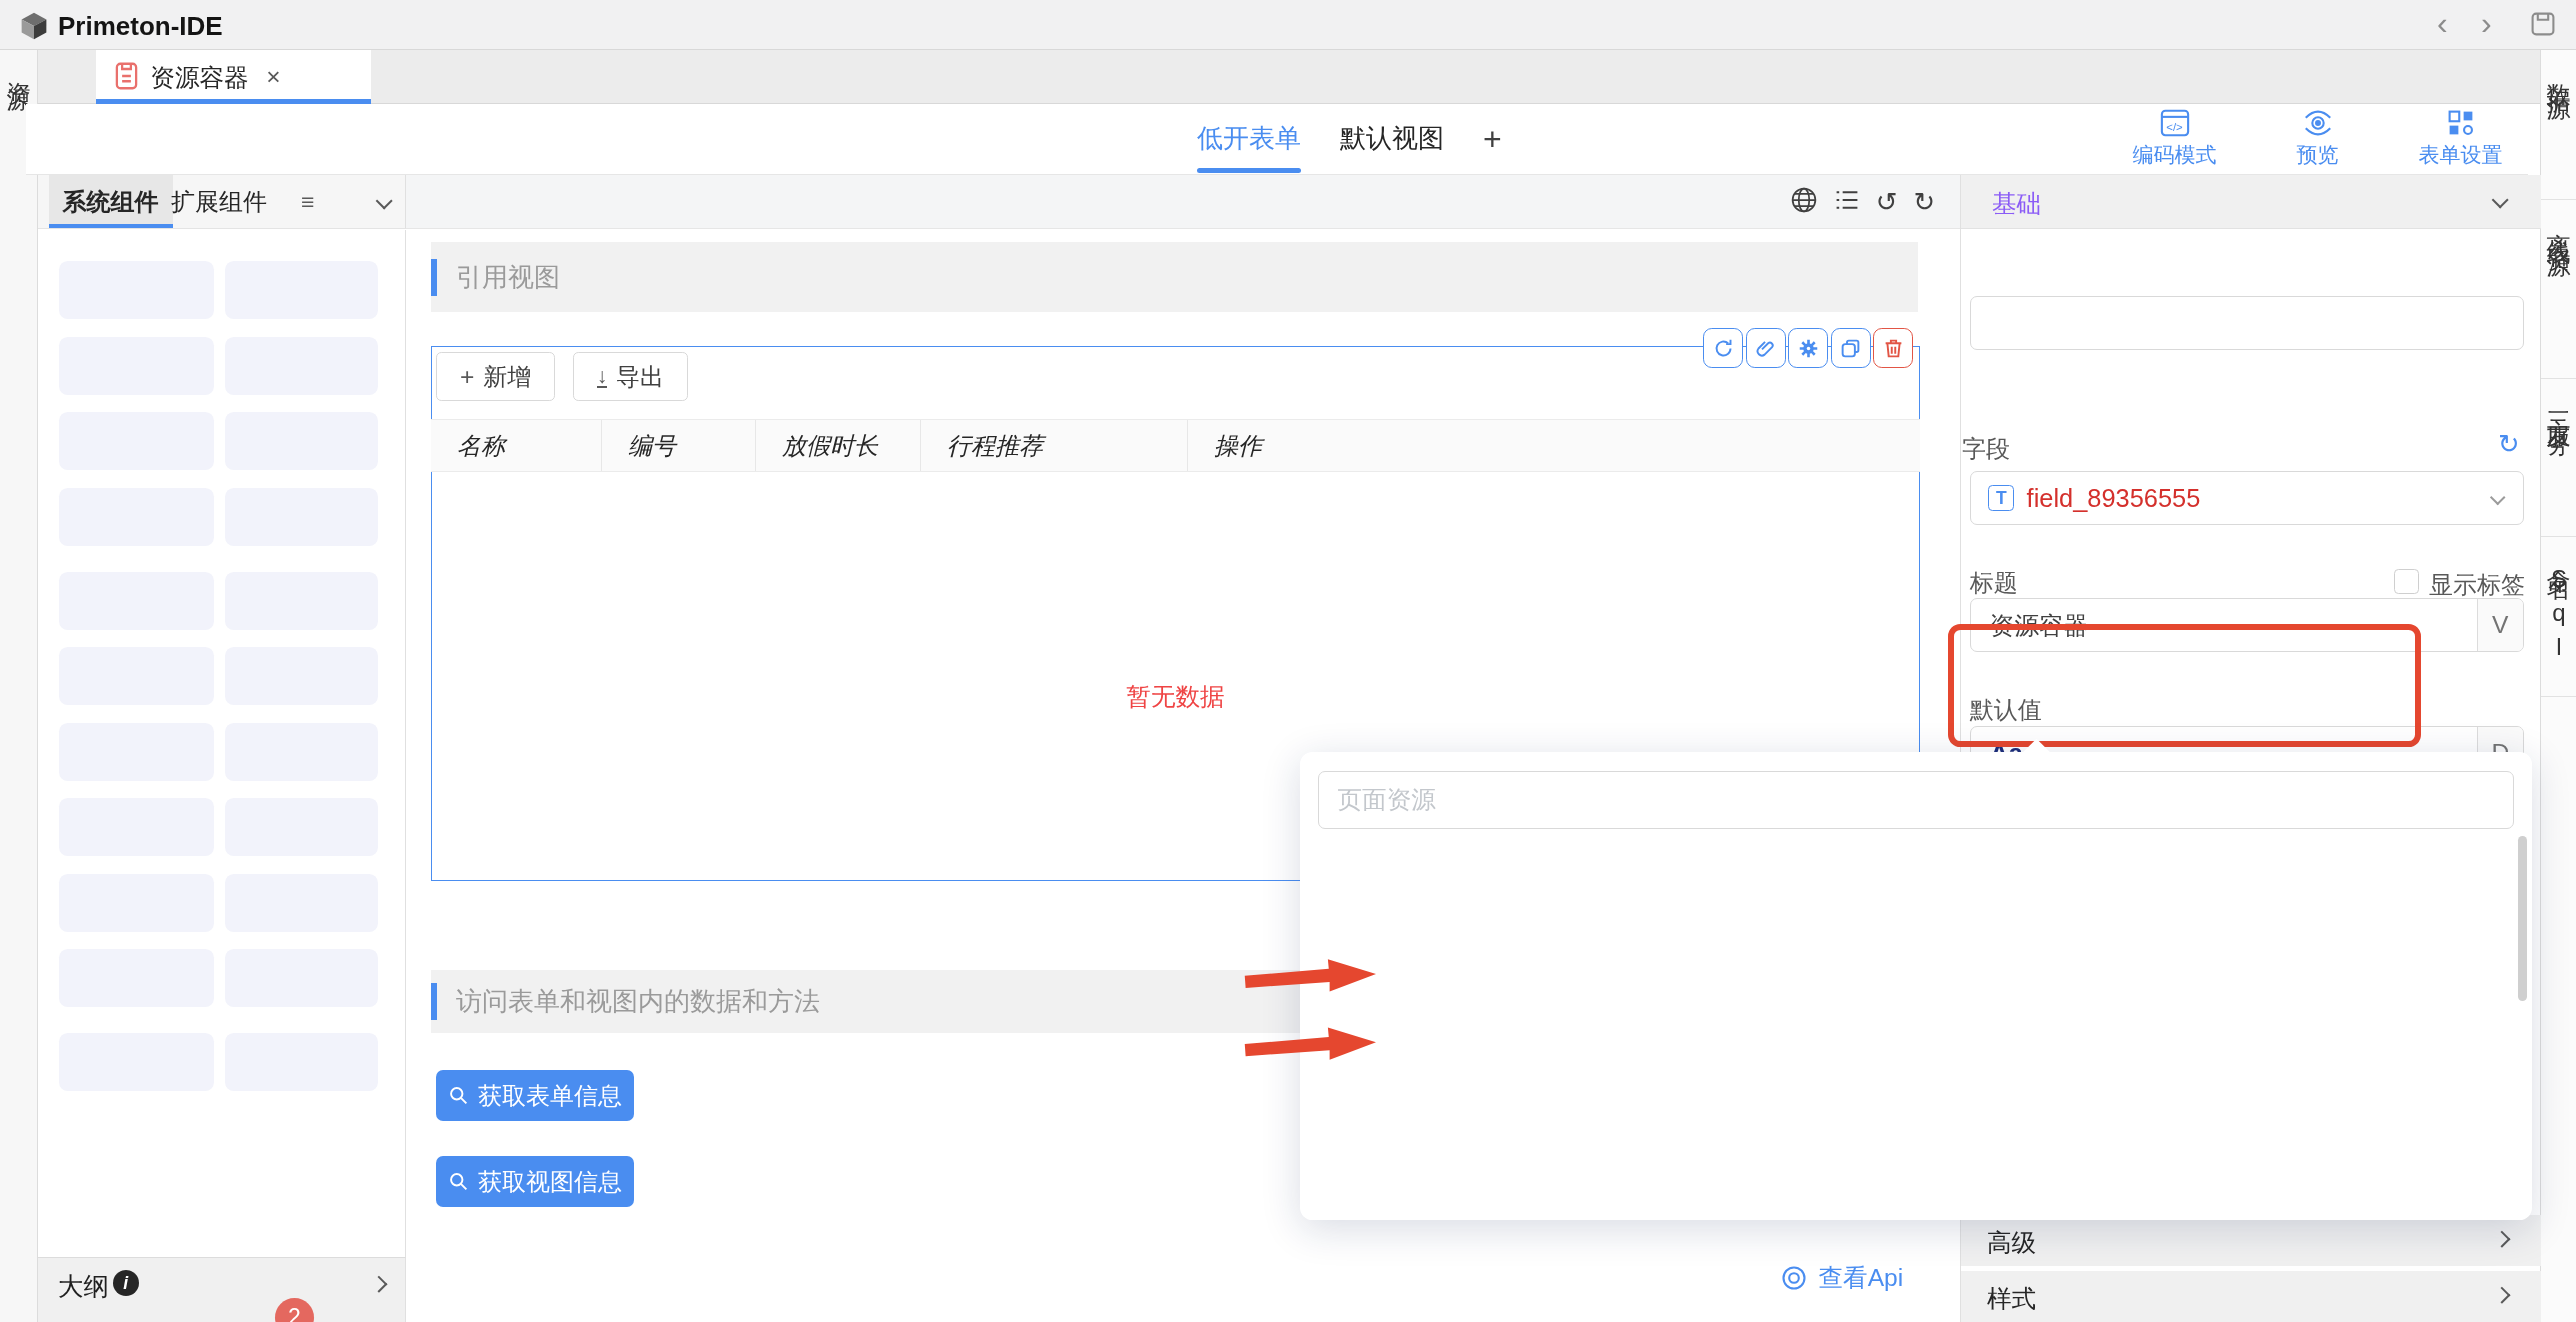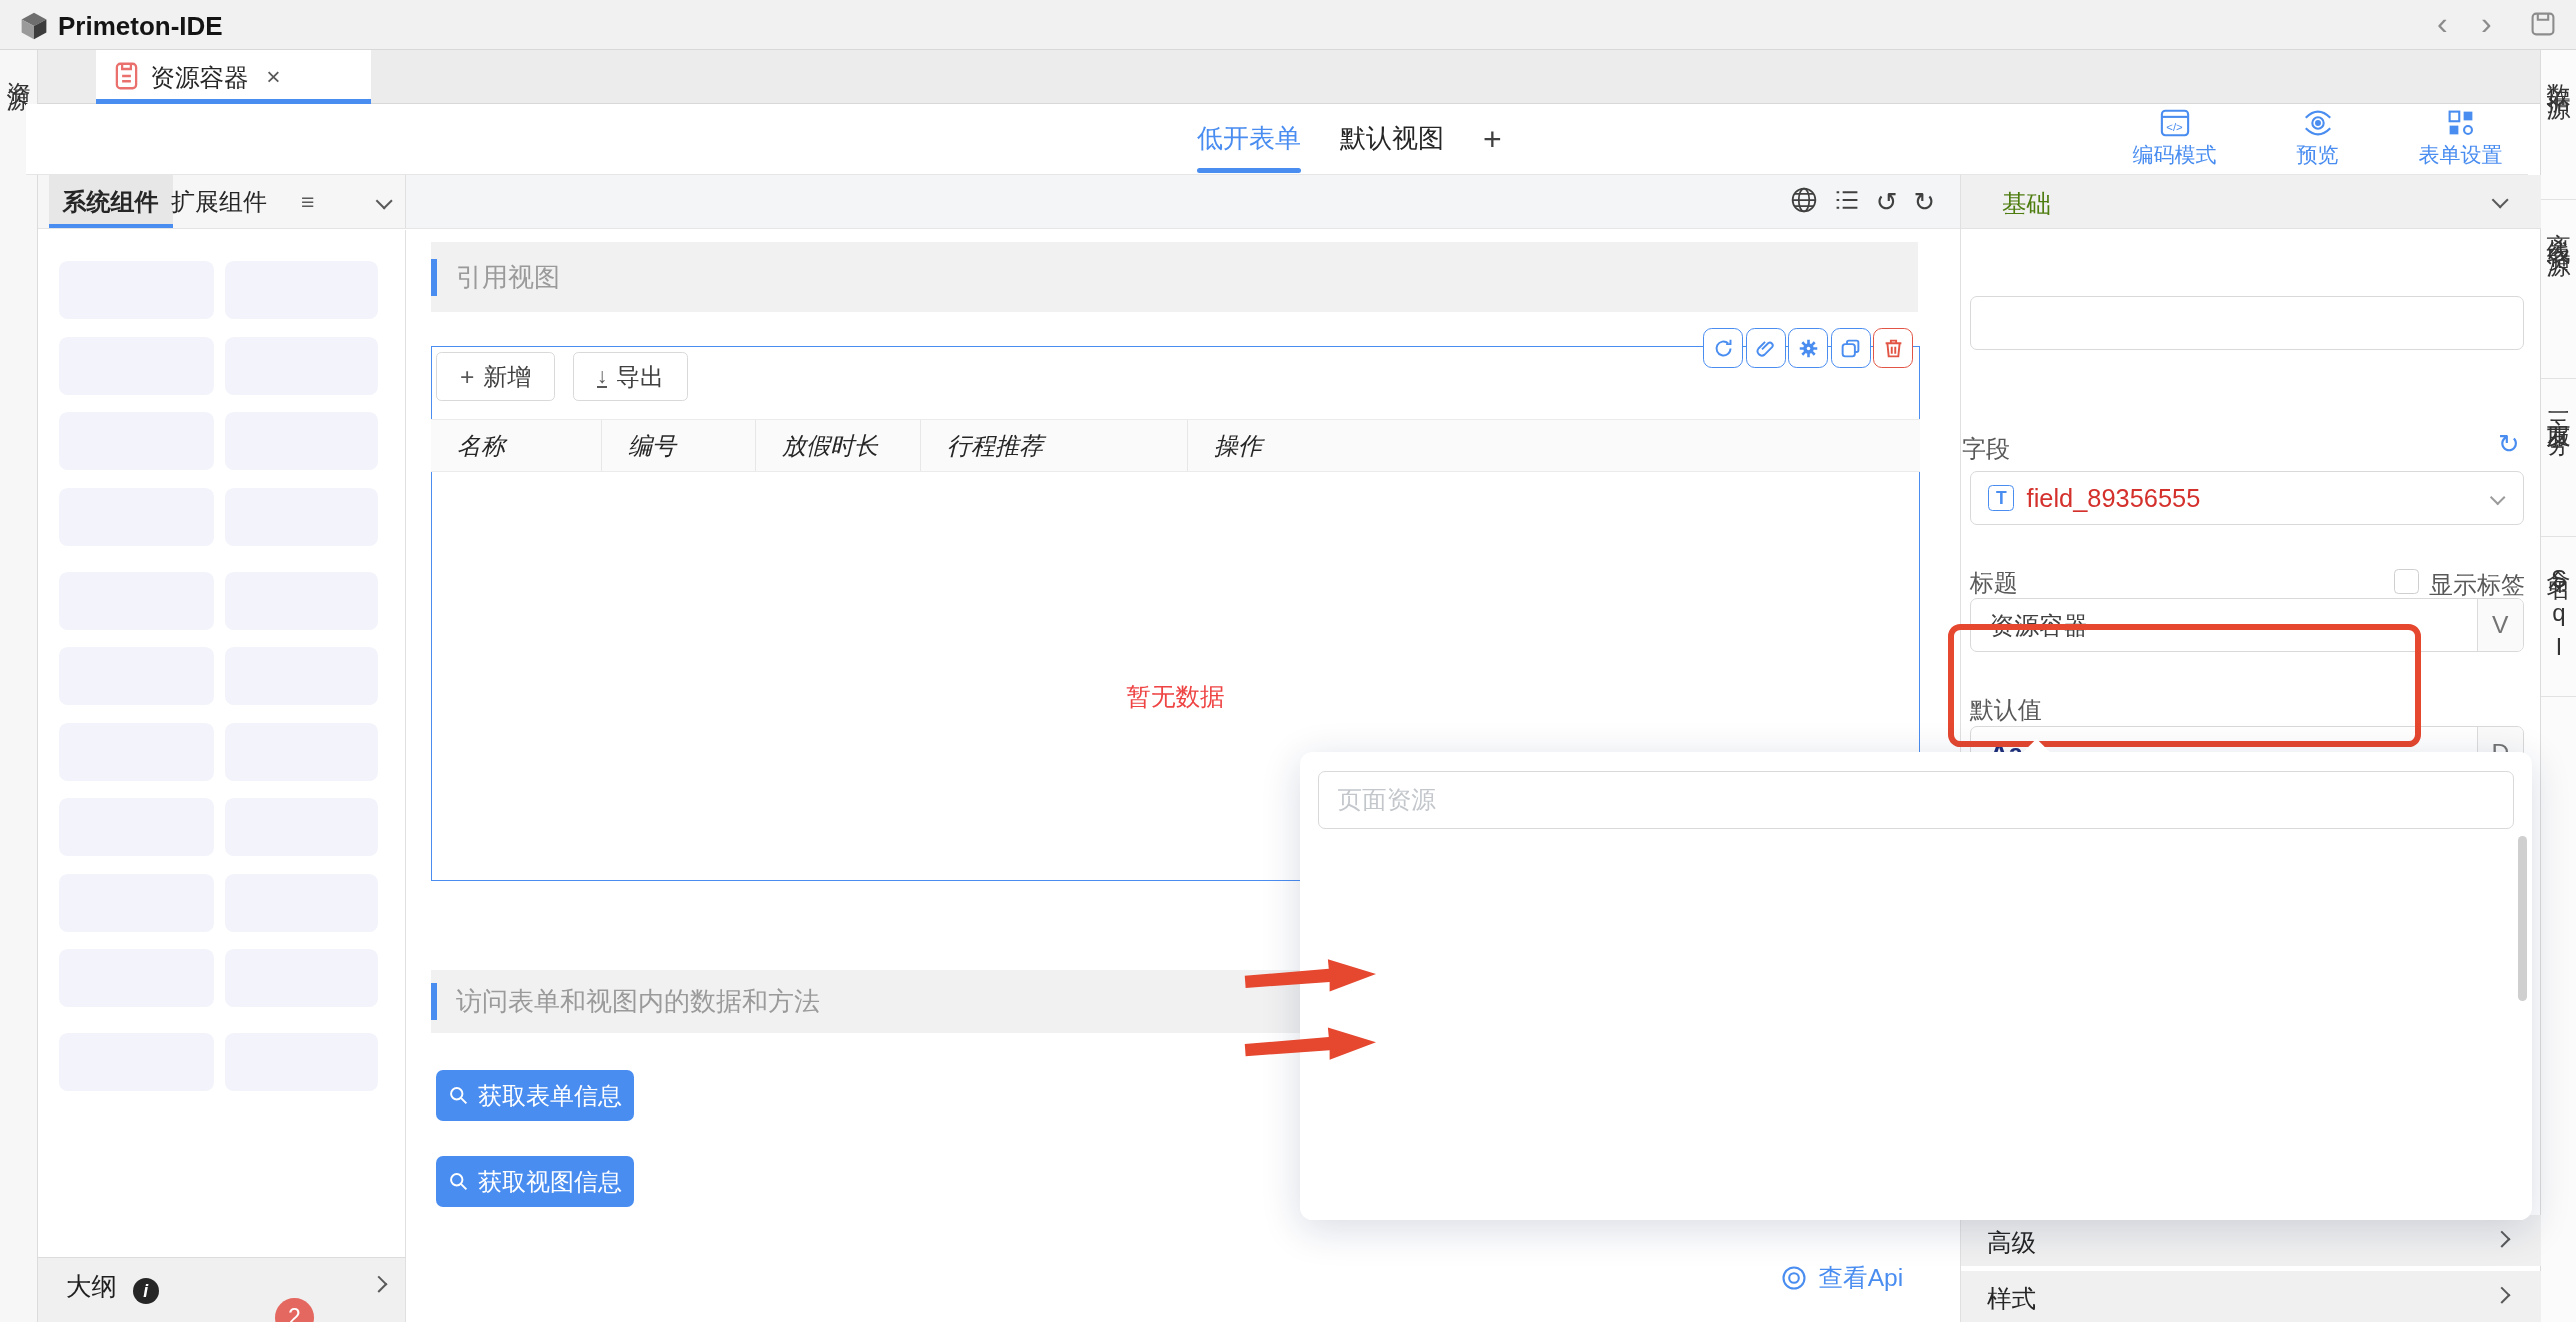--- a/index.html
+++ b/index.html
@@ -53,21 +53,21 @@
   .chev { display:inline-block; width:12.3px; height:12.3px; border-right:2.2px solid #595959; border-bottom:2.2px solid #595959; }
   .chev.down { transform:rotate(45deg); }
   .chev.right { transform:rotate(-45deg); }
   .pal-body { left:38px; top:230px; width:368px; height:1028px; background:#fff; border-right:0.9px solid #e0e0e0; overflow:hidden; padding:5.3px 0 0 21px; }
   .pal-title { font-size:25.4px; color:#1f1f1f; margin:26px 0 19px; }
   .pal-grid { display:grid; grid-template-columns:155px 153px; gap:17.5px 11.4px; }
   .pal-item { height:58px; background:#f2f3fb; border-radius:8.8px; display:flex; align-items:center; padding:0 0 0 12.3px; cursor:grab; }
   .pal-ico { width:39px; font-size:22px; color:#98a0ab; text-align:center; flex:none; }
   .pal-lbl { font-size:24px; color:#333; white-space:nowrap; }
   .outline-bar { left:38px; top:1257px; width:368px; height:65px; background:#f0f0f0; border-top:0.9px solid #dcdcdc; border-right:0.9px solid #e0e0e0; }
-  .outline-inner { position:absolute; left:28px; top:12.3px; display:flex; align-items:flex-end; gap:16px; }
+  .outline-inner { position:absolute; left:20px; top:12.3px; display:flex; align-items:flex-start; gap:4px; }
   .outline-lbl { font-size:25.4px; color:#1f1f1f; }
   .info-ico { width:26px; height:26px; border-radius:50%; background:#262626; color:#fff; font-size:17.5px; font-weight:700; font-style:italic; text-align:center; line-height:26px; }
   .outline-chev { position:absolute; left:335px; top:19px; }
   .notif-badge { left:275px; top:1298px; width:39px; height:39px; border-radius:50%; background:#e4685f; color:#fff; font-size:23px; text-align:center; line-height:39px; z-index:5; }
 
   
   .canvas-toolbar { left:406px; top:175px; width:1554px; height:54px; background:#f4f5f6; border-bottom:0.9px solid #e6e6e6; }
   .canvas-icons { position:absolute; right:24.6px; top:10.5px; display:flex; gap:16px; align-items:center; }
   .cicon { font-size:26px; color:#404040; cursor:pointer; line-height:32px; }
   .section-bar { background:#f1f1f1; display:flex; align-items:center; }
@@ -92,21 +92,21 @@
   .th:nth-child(4){ width:267px; } .th:nth-child(5){ flex:1; border-right:none; }
   .empty-text { left:431px; top:680px; width:1489px; text-align:center; font-size:24.6px; color:#ef4444; }
 
   .blue-btn { position:absolute; width:198px; height:51px; background:#4a8df0; border-radius:7px; color:#fff; font-size:24px; display:flex; align-items:center; justify-content:center; gap:8.8px; cursor:pointer; }
   .btn-getform { left:436px; top:1070px; } .btn-getview { left:436px; top:1156px; }
   .view-api { left:1780px; top:1261px; display:flex; align-items:center; gap:10.5px; color:#4a8df0; font-size:24.6px; cursor:pointer; }
 
   
   .inspector { left:1960px; top:175px; width:580px; height:1147px; background:#fff; border-left:0.9px solid #e0e0e0; }
   .insp-header { position:absolute; left:0; top:0; width:580px; height:54px; background:#f0f0f0; border-bottom:0.9px solid #e2e2e2; }
-  .insp-header .ttl { position:absolute; left:41px; top:12.3px; font-size:24.6px; color:#4d7c0f; }
+  .insp-header .ttl { position:absolute; left:31px; top:12.3px; font-size:24.6px; color:#8b5cf6; }
   .insp-header .chev { position:absolute; right:35px; top:19px; }
   .insp-label { position:absolute; font-size:24px; color:#595959; }
   .refresh-ico { position:absolute; font-size:26px; color:#4a8df0; cursor:pointer; line-height:26px; }
   .field-box { position:absolute; left:8.8px; width:554px; height:54px; border:0.9px solid #d9d9d9; border-radius:7px; background:#fff; display:flex; align-items:center; cursor:pointer; }
   .t-ico { width:26px; height:26px; border:1.8px solid #4a8df0; border-radius:4.4px; color:#4a8df0; font-size:17.5px; font-weight:700; text-align:center; line-height:24px; margin:0 12.3px 0 17.5px; flex:none; }
   .field-val { font-size:25.4px; color:#d4302c; }
   .box-chev { margin-left:auto; margin-right:19px; }
   .chev-gray { width:11.4px; height:11.4px; border-right:2.2px solid #9b9b9b; border-bottom:2.2px solid #9b9b9b; display:inline-block; }
   .input-box { position:absolute; left:8.8px; width:554px; height:54px; border:0.9px solid #d9d9d9; border-radius:7px; background:#fff; display:flex; align-items:center; overflow:hidden; }
   .input-box .val { font-size:24.6px; color:#404040; padding-left:19px; }

